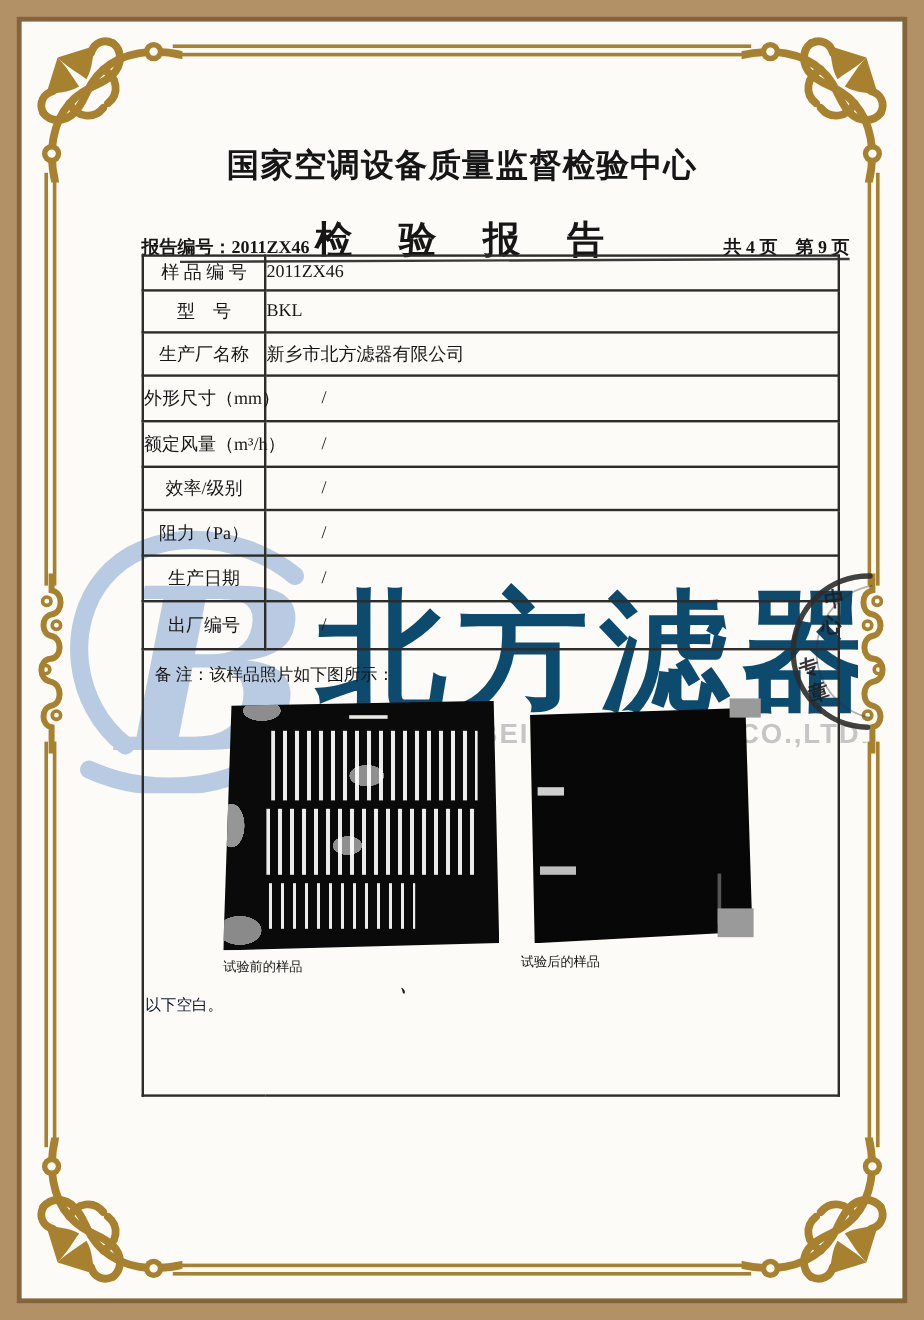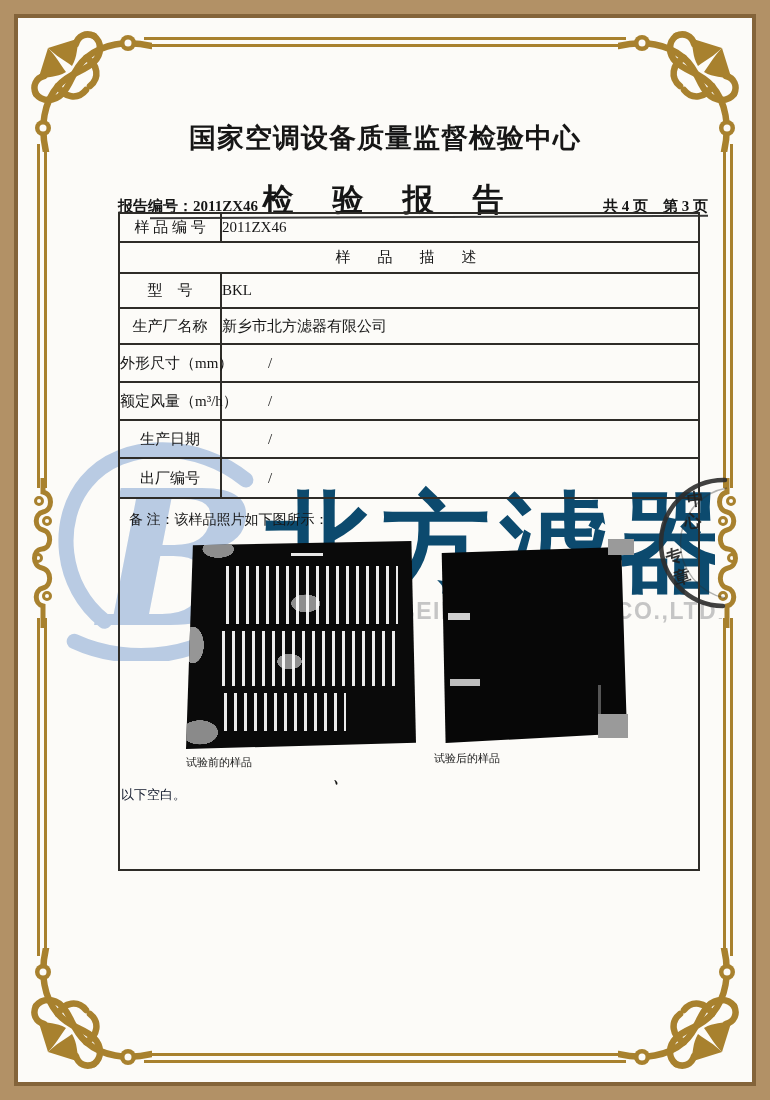--- a/index.html
+++ b/index.html
@@ -231,48 +231,53 @@
   </svg>
   <div class="wm-cn">北方滤器</div>
   <div class="wm-en">XINXIANG BEIFANG FILTER CO.,LTD.</div>
 
   <div class="hdr org-title" style="position:absolute;">国家空调设备质量监督检验中心</div>
   <div class="hdr report-title" style="position:absolute;margin-top:26px;">检　验　报　告</div>
   <div class="meta-line">
     <span>
       <span>报告编号：</span><span>2011ZX46</span>
     </span>
-    <span>共 4 页　第 3 页</span>
+    <span>共 4 页　第 9 页</span>
   </div>
   <div class="meta-underline"></div>
 
   <div class="tbl-wrap">
     <table class="main">
       <tbody>
           <tr class="r1">
         <td class="lbl">样 品 编 号</td>
         <td class="val">2011ZX46</td>
       </tr>
-      <tr class="r2">
-        <td class="section" colspan="2">样　品　描　述</td>
-      </tr>
       <tr class="r3">
         <td class="lbl">型　号</td>
         <td class="val">BKL</td>
       </tr>
       <tr class="r4">
         <td class="lbl">生产厂名称</td>
         <td class="val">新乡市北方滤器有限公司</td>
       </tr>
       <tr class="r5">
         <td class="lbl">外形尺寸（mm）</td>
         <td class="val more">/</td>
       </tr>
       <tr class="r6">
         <td class="lbl">额定风量（m³/h）</td>
+        <td class="val more">/</td>
+      </tr>
+      <tr class="r7">
+        <td class="lbl">效率/级别</td>
+        <td class="val more">/</td>
+      </tr>
+      <tr class="r8">
+        <td class="lbl">阻力（Pa）</td>
         <td class="val more">/</td>
       </tr>
       <tr class="r9">
         <td class="lbl">生产日期</td>
         <td class="val more">/</td>
       </tr>
       <tr class="r10">
         <td class="lbl">出厂编号</td>
         <td class="val more">/</td>
       </tr>

